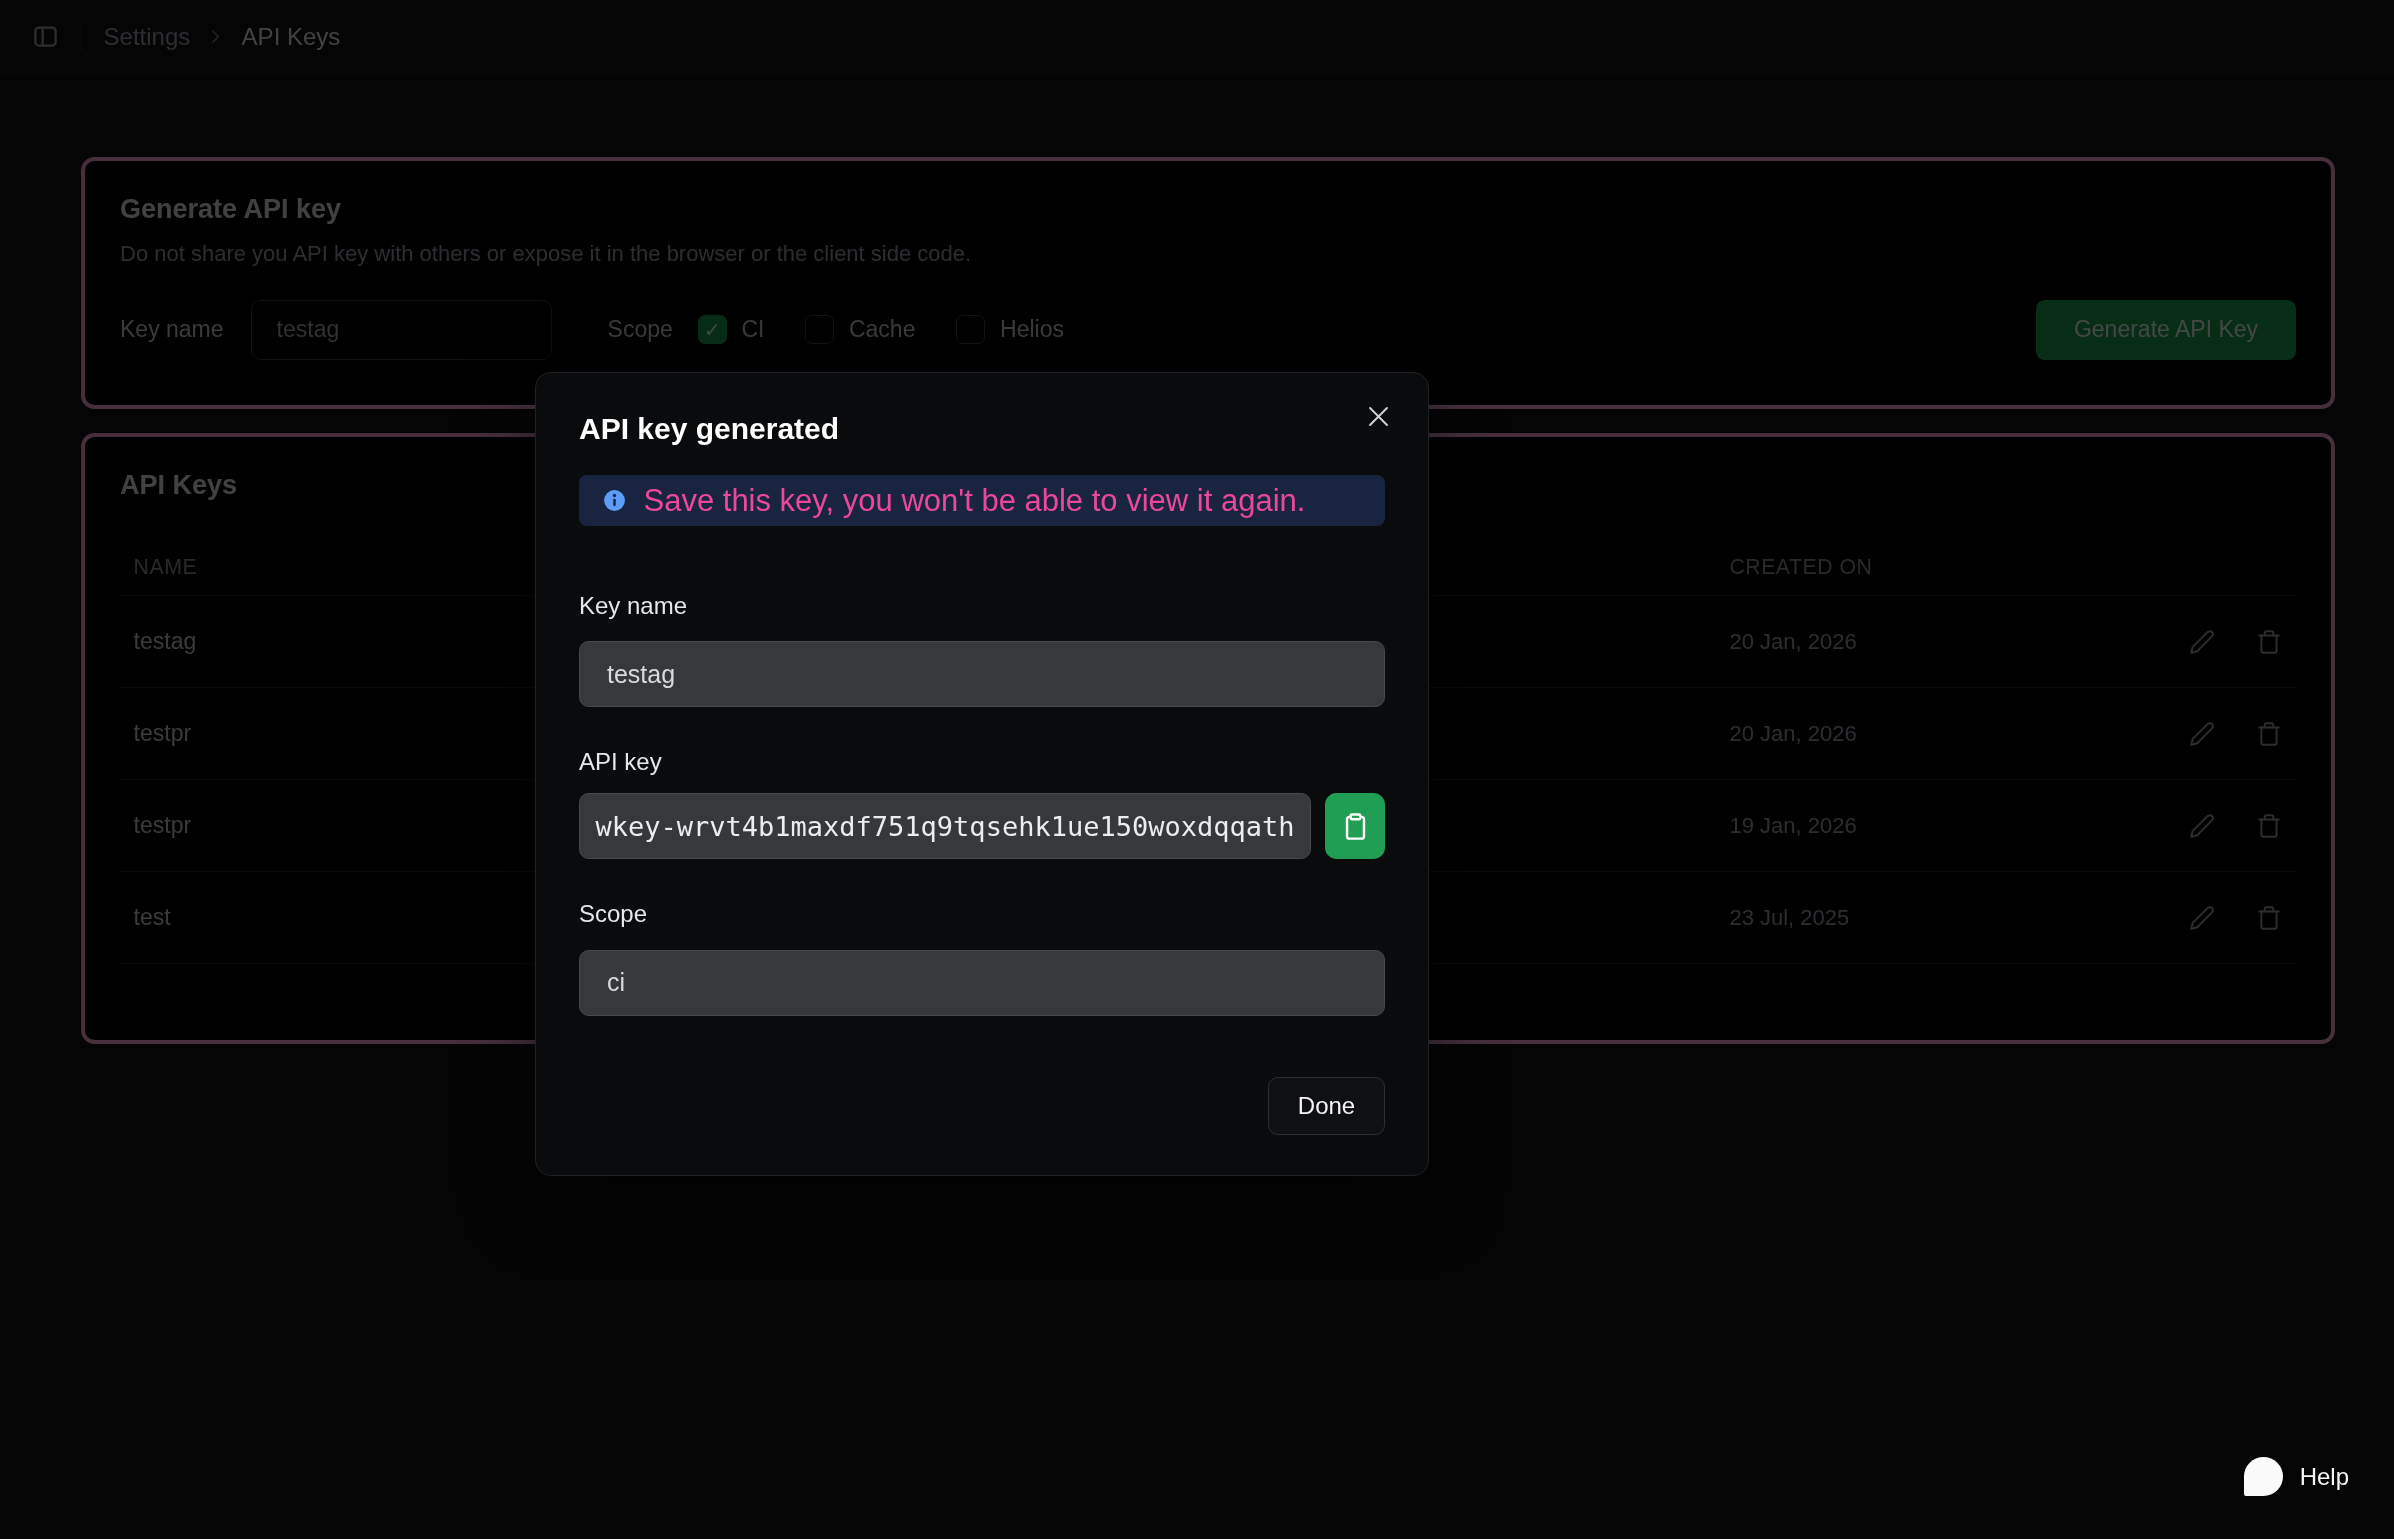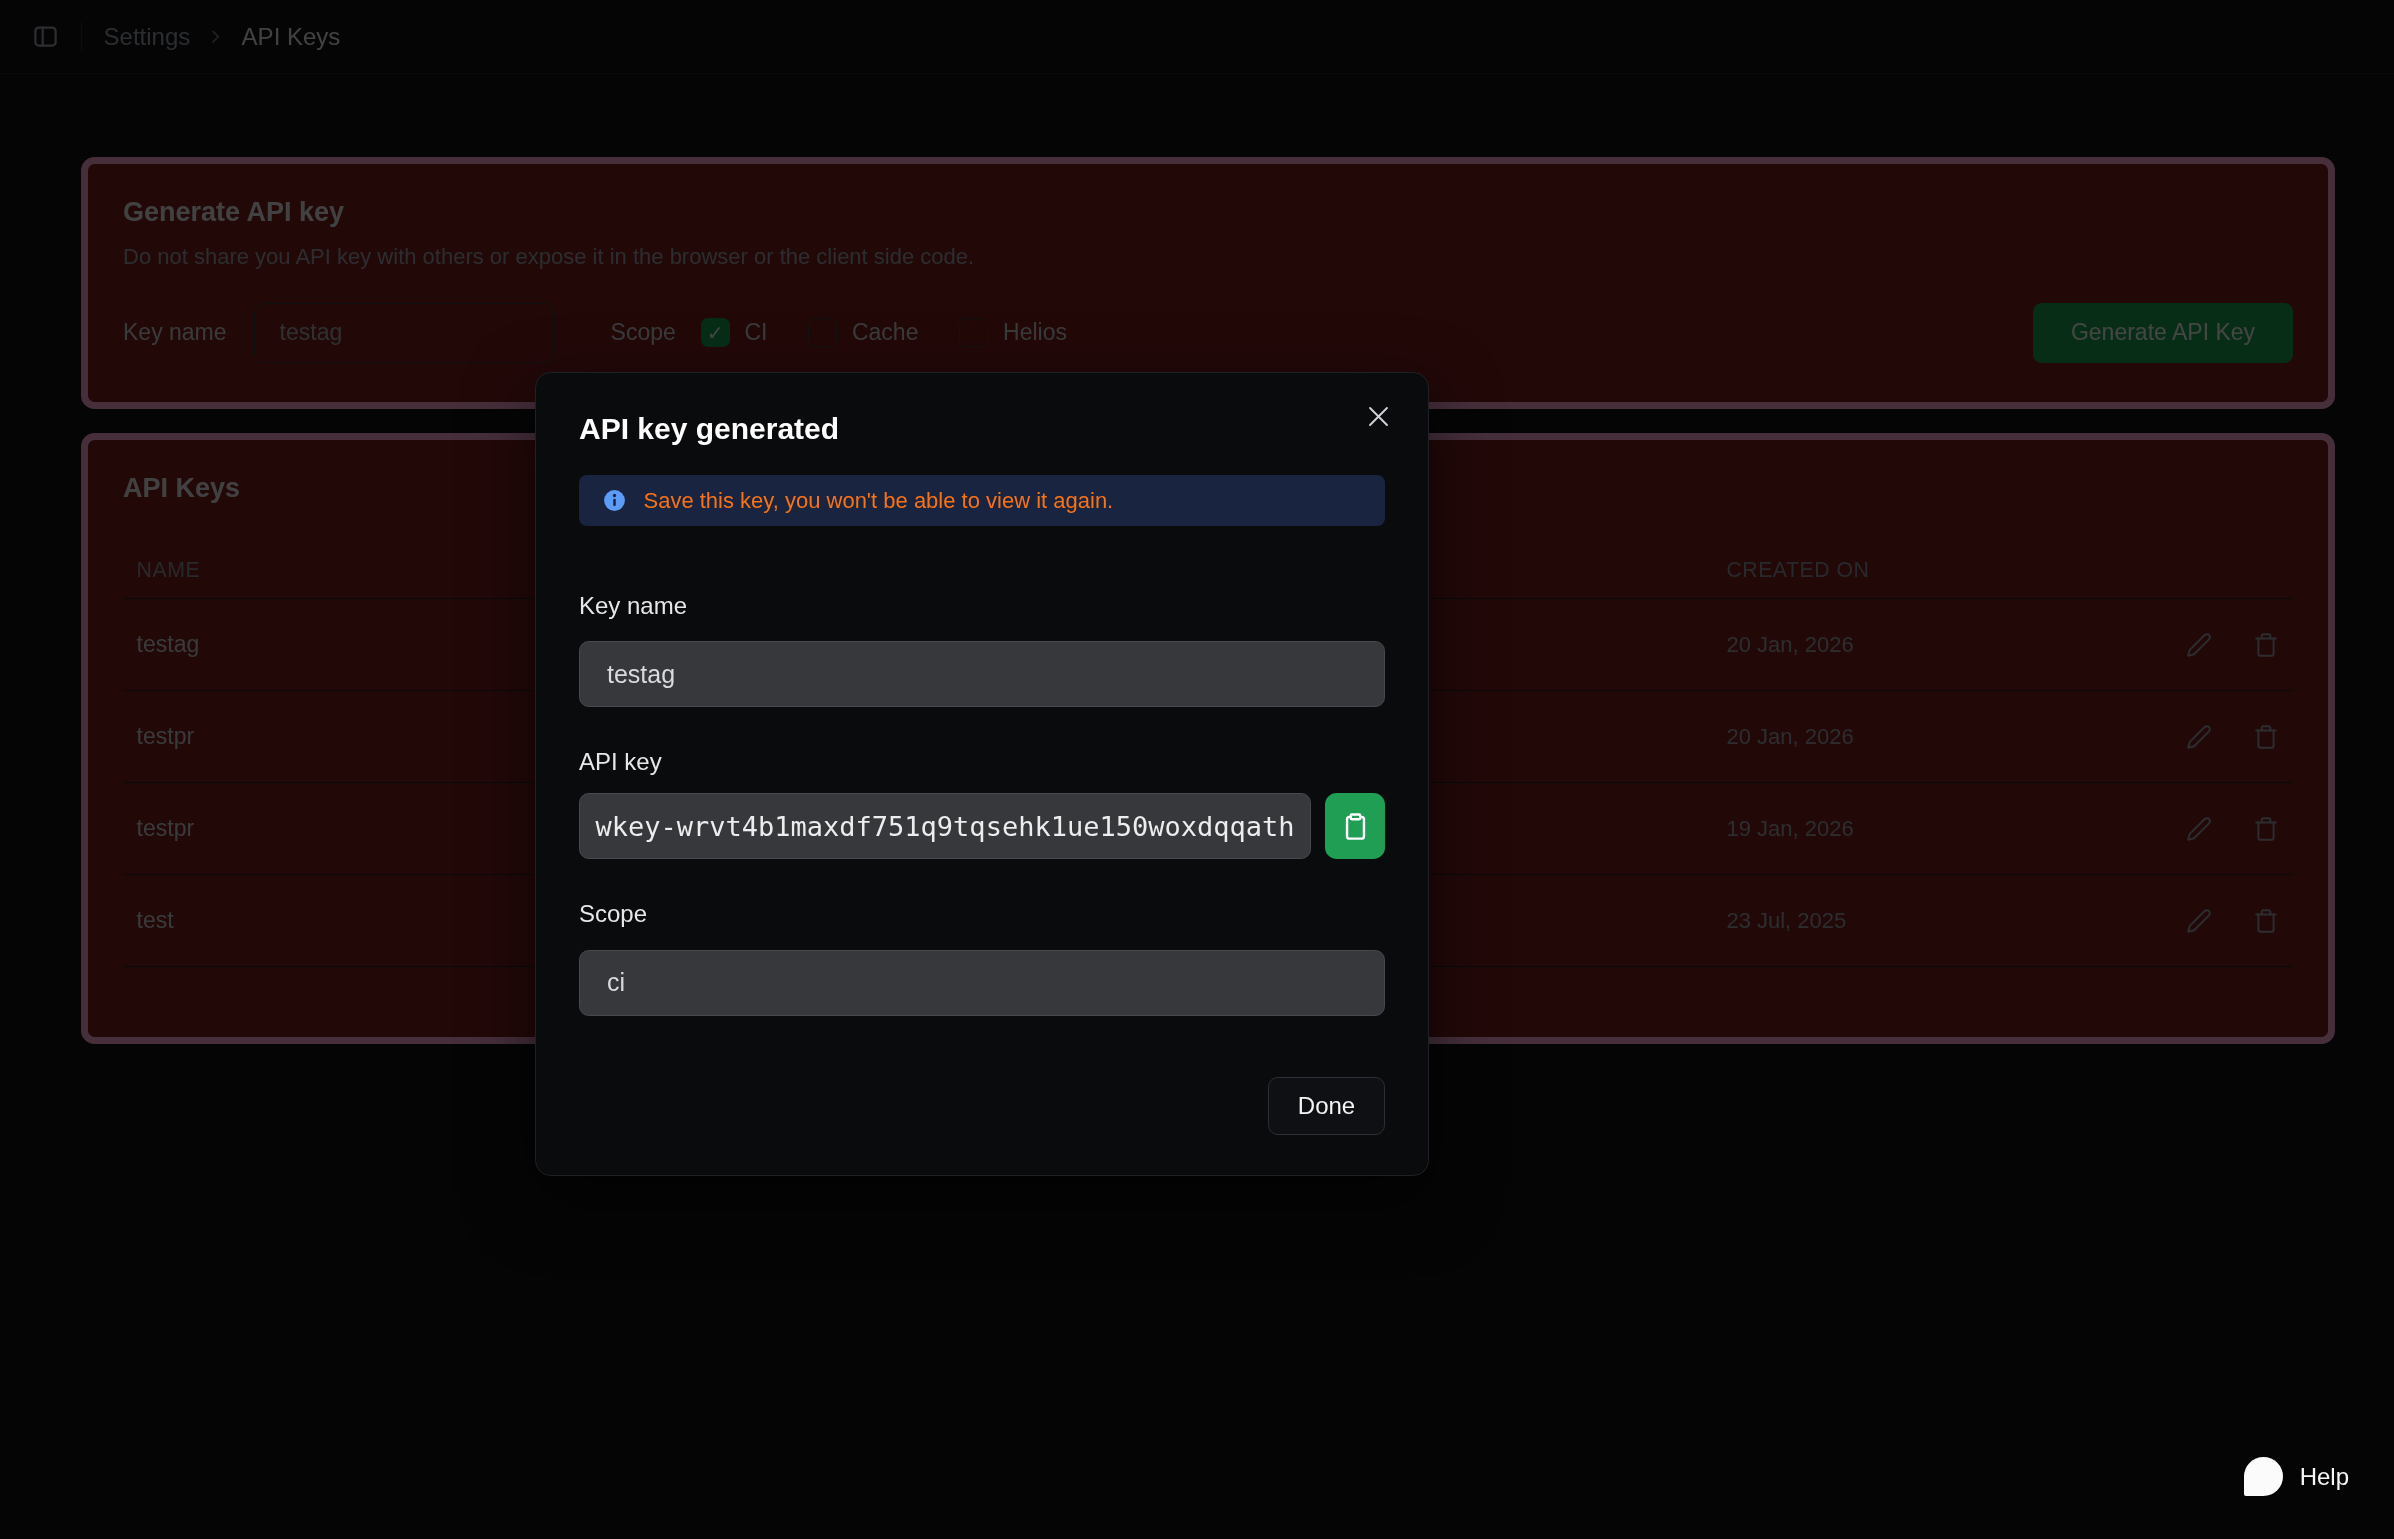--- a/index.html
+++ b/index.html
@@ -19,21 +19,21 @@
   .panel-icon { width:29px; height:27px; flex:0 0 auto; color:#9aa3ad; cursor:pointer; }
   .header-divider { width:1px; height:29px; background:#2e2f34; }
   .breadcrumb { display:flex; align-items:center; gap:15px; font-size:24px; }
   .crumb-section { color:#9aa3ad; cursor:pointer; }
   .crumb-chevron { color:#6f7680; width:21.3px; height:21.3px; }
   .crumb-page { color:#e8eaed; }
 
   
   .card {
     position:absolute; left:81px; width:2254px;
-    background:#7f1d1d; border:7px solid #f9a8d4; border-radius:13.6px;
+    background:#000000; border:4px solid #f9a8d4; border-radius:13.6px;
   }
   .card-title { font-size:27px; font-weight:bold; color:#e8eaed; }
   .card-desc { font-size:22px; color:#9aa3ad; margin-top:15.5px; }
 
   #generate-card { top:157px; height:252px; padding:33px 35px; }
   .gen-form { display:flex; align-items:center; margin-top:33px; }
   .field-label { font-size:23px; color:#cdd1d6; }
   .keyname-input {
     width:301px; height:60px; margin-left:27px;
     border:1px solid #3c3d42; border-radius:9.7px; background:transparent;
@@ -81,21 +81,21 @@
   .modal-title { font-size:30px; font-weight:bold; color:#ffffff; }
   .modal-close {
     position:absolute; top:29px; right:35px; width:29px; height:29px;
     color:#cfd3d8; cursor:pointer;
   }
   .notice {
     margin-top:29px; height:51px; background:#182440; border-radius:7.8px;
     display:flex; align-items:center; padding:0 23px; gap:16.5px;
   }
   .info-icon { width:25px; height:25px; flex:0 0 auto; }
-  .notice-text { font-size:22px; color:#f97316; }
+  .notice-text { font-size:31px; color:#ec4899; }
   .m-label { font-size:24px; color:#e6e7e9; }
   .m-label.first { margin-top:66px; }
   .m-label.mid { margin-top:41px; }
   .m-input {
     margin-top:21.3px; height:66px; background:#37383c;
     border:1px solid #48494e; border-radius:9.7px;
     display:flex; align-items:center; padding:0 27px;
     font-size:25px; color:#d9dadc; cursor:text;
   }
   .apikey-row { display:flex; align-items:flex-end; gap:13.6px; margin-top:17px;border-radius:23px; }

